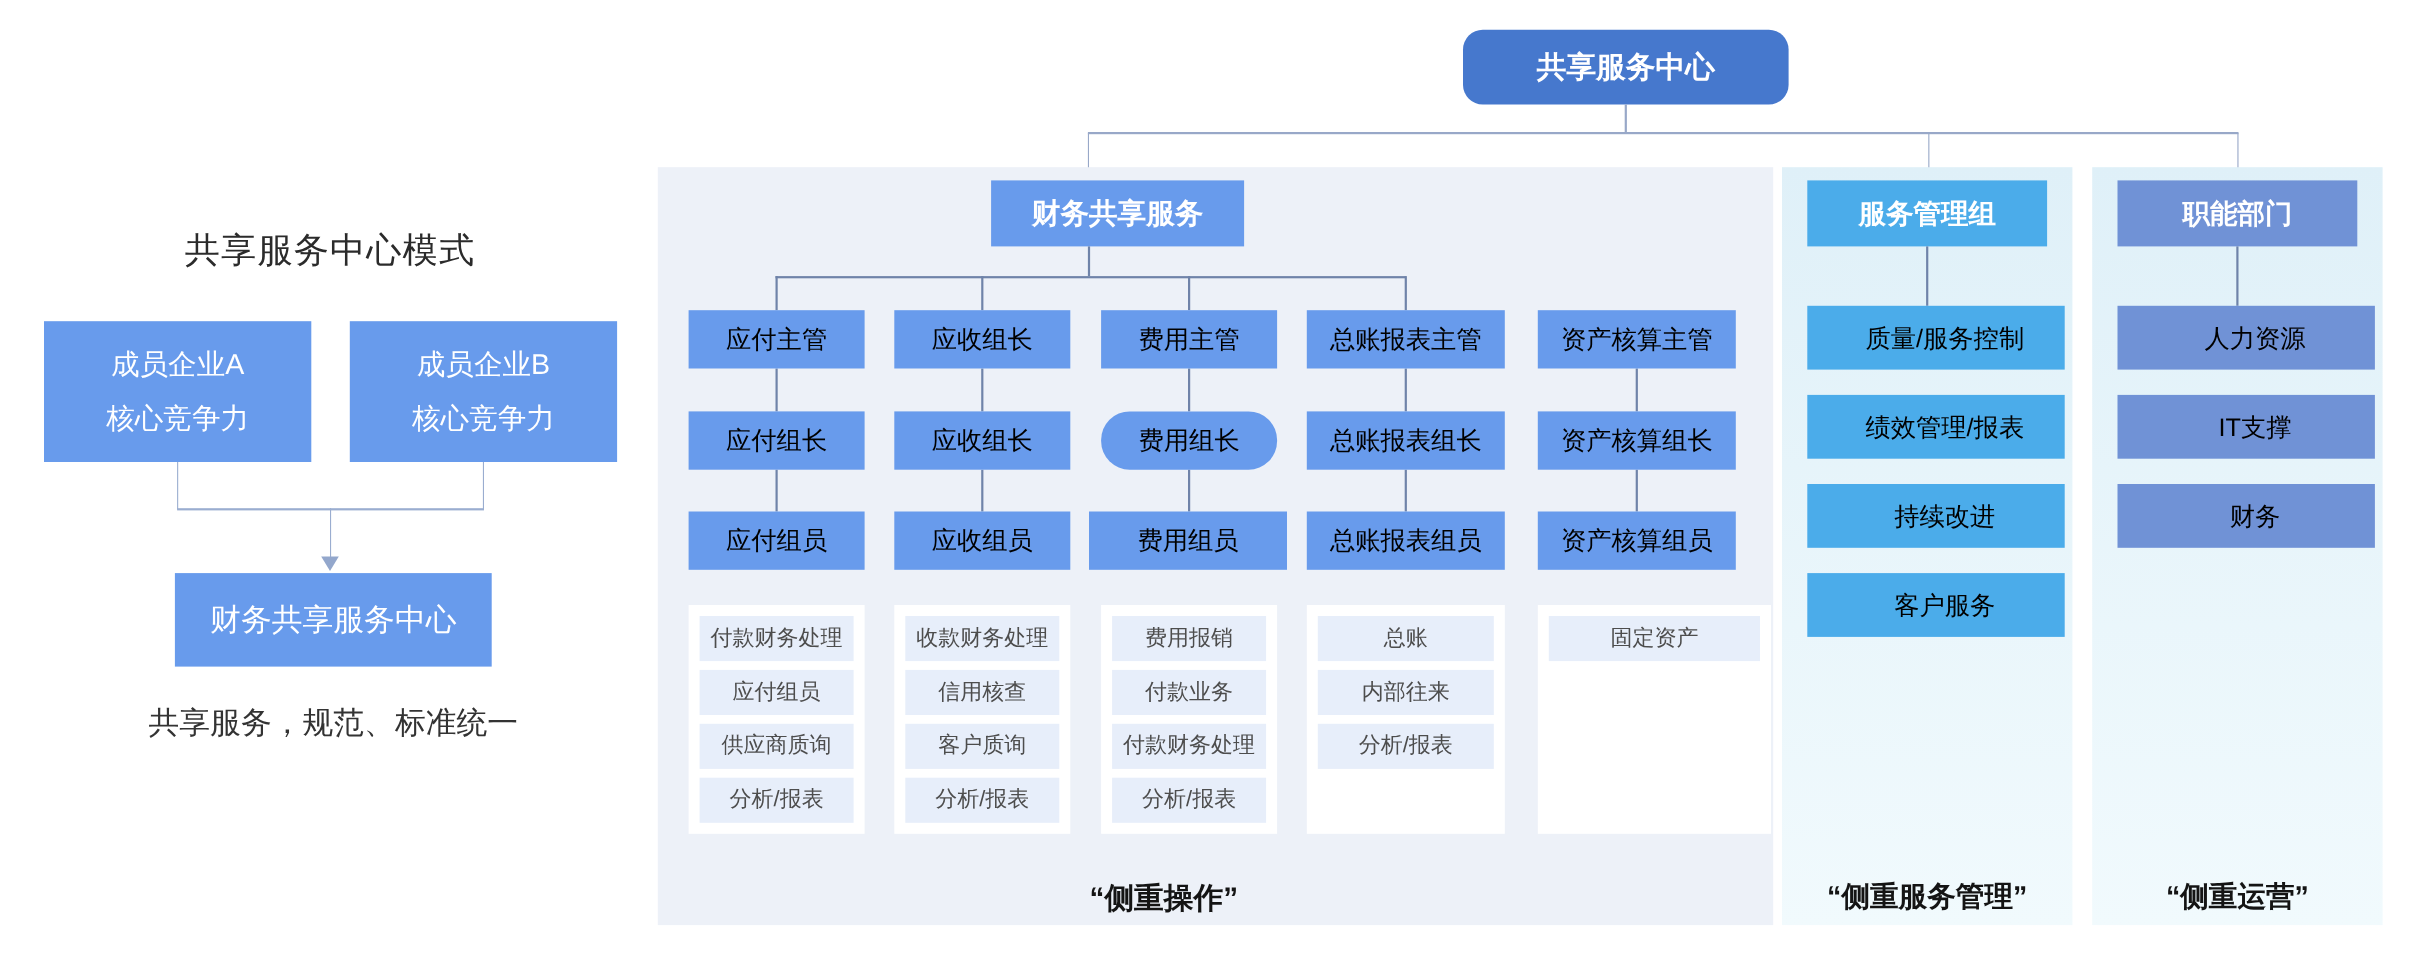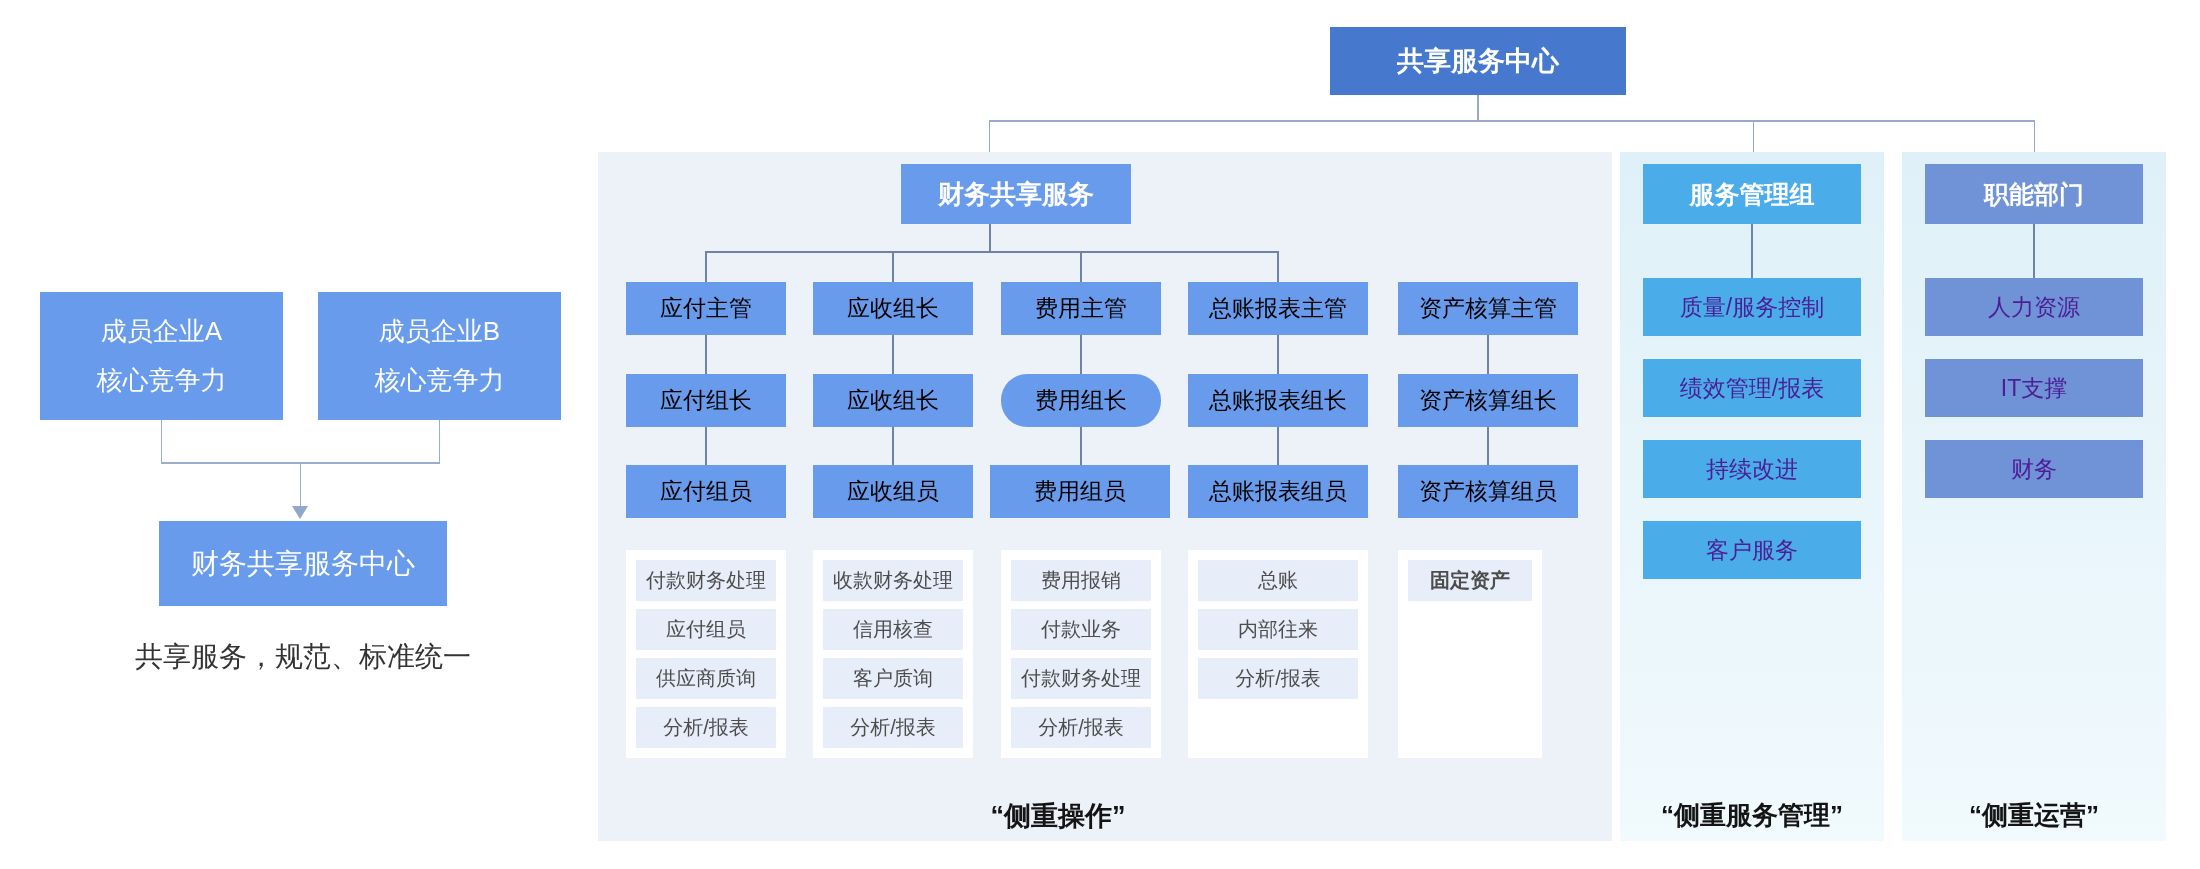--- a/index.html
+++ b/index.html
@@ -1,21 +1,21 @@
 <!DOCTYPE html>
 <html style="--root-box: #4678CD; --primary-blue: #689BEC; --service-cyan: #4BACEA; --function-periwinkle: #7092D6; --finance-panel-bg: #EDF1F8; --right-panel-bg-top: #DFF0F8; --right-panel-bg-bottom: #F1FAFD; --task-item-bg: #E7EEFA; --connector-light: #98A8C8; --connector-dark: #6F83A9; --connector-left: #9AADD0; --connector-arrow: #93A7CC;"><head>
 <meta charset="utf-8">
 <style>
   html,body{margin:0;padding:0;background:#ffffff;font-family:"Liberation Sans",sans-serif;}
   .canvas{position:relative;width:2200px;height:869px;background:#ffffff;overflow:hidden;}
 
   
   .bluebox{position:absolute;background:var(--primary-blue,#689BEC);color:#ffffff;
            display:flex;align-items:center;justify-content:center;text-align:center;}
-  .rootbox{background:var(--root-box,#4678CD);font-weight:bold;font-size:27px;}
+  .rootbox{background:var(--root-box,#4678CD);font-weight:bold;font-size:27px;border-radius:18px;}
   .hdr{font-weight:bold;font-size:26px;}
 
   
   .left-title{position:absolute;text-align:center;font-size:32px;color:#2b2b2b;letter-spacing:1px;}
   .member-box{position:absolute;width:243px;height:128px;background:var(--primary-blue,#689BEC);
               color:#fff;font-size:26px;display:flex;flex-direction:column;align-items:center;
               justify-content:center;gap:14px;text-align:center;}
   .caption{position:absolute;text-align:center;font-size:28px;color:#333333;}
 
   
@@ -33,30 +33,31 @@
   .panel-footer{position:absolute;text-align:center;font-weight:bold;font-size:26px;color:#141414;}
 
   
   .org-box{position:absolute;height:53px;background:var(--primary-blue,#689BEC);color:#000000;
            font-size:23px;display:flex;align-items:center;justify-content:center;text-align:center;}
   .task-card{position:absolute;height:208px;background:#ffffff;box-sizing:border-box;padding:10px;}
   .task-item{height:41px;line-height:41px;margin-bottom:8px;background:var(--task-item-bg,#E7EEFA);
              color:#4d4d4d;font-size:20px;text-align:center;}
 
   
-  .sp-item{position:absolute;left:23px;width:218px;height:58px;color:#4c1d95;font-size:23px;
-           display:flex;align-items:center;justify-content:center;text-align:left;}
+  .sp-item{position:absolute;left:23px;width:218px;height:58px;color:#000000;font-size:23px;
+           display:flex;align-items:center;justify-content:center;text-align:left;padding-left:16px;}
   .svc{background:var(--service-cyan,#4BACEA);}
   .fnc{background:var(--function-periwinkle,#7092D6);}
 </style>
 </head>
 <body>
 
 <div class="canvas">
 
+  <div class="left-title" style="left:100px;top:206px;width:400px;">共享服务中心模式</div>
 
   <div class="member-box" style="left:40px;top:292px;">
     <div>成员企业A</div>
     <div>核心竞争力</div>
   </div>
   <div class="member-box" style="left:318px;top:292px;">
     <div>成员企业B</div>
     <div>核心竞争力</div>
   </div>
 
@@ -135,21 +136,21 @@
     <div class="org-box" style="left:590px;top:313px;width:180px;">总账报表组员</div>
     <div class="task-card" style="left:590px;top:398px;width:180px;">
       <div class="task-item">总账</div>
       <div class="task-item">内部往来</div>
       <div class="task-item">分析/报表</div>
     </div>
 
     <div class="org-box" style="left:800px;top:130px;width:180px;">资产核算主管</div>
     <div class="org-box" style="left:800px;top:222px;width:180px;">资产核算组长</div>
     <div class="org-box" style="left:800px;top:313px;width:180px;">资产核算组员</div>
-    <div class="task-card" style="left:800px;top:398px;width:144px;font-weight:bold;">
+    <div class="task-card" style="left:800px;top:398px;width:212px;">
       <div class="task-item">固定资产</div>
     </div>
 
     <div class="panel-footer" style="left:0;top:646px;width:920px;font-size:27px;">“侧重操作”</div>
   </div>
 
   <div class="panel-right" style="left:1620px;">
     <div class="bluebox hdr svc" style="position:absolute;left:23px;top:12px;width:218px;height:60px;font-size:25px;">服务管理组</div>
     <div class="mline" style="left:131px;top:72px;width:1.5px;height:54px;"></div>
     <div class="sp-item svc" style="top:126px;">质量/服务控制</div>

